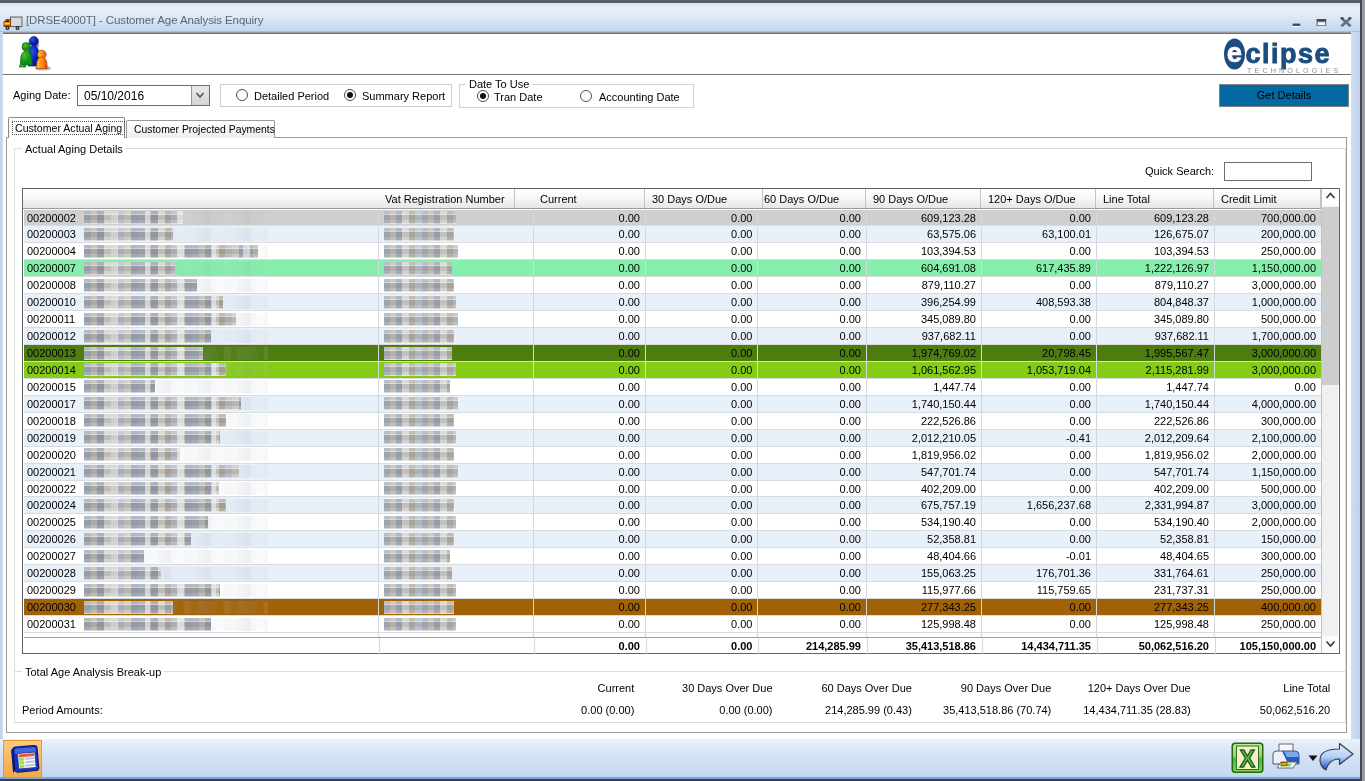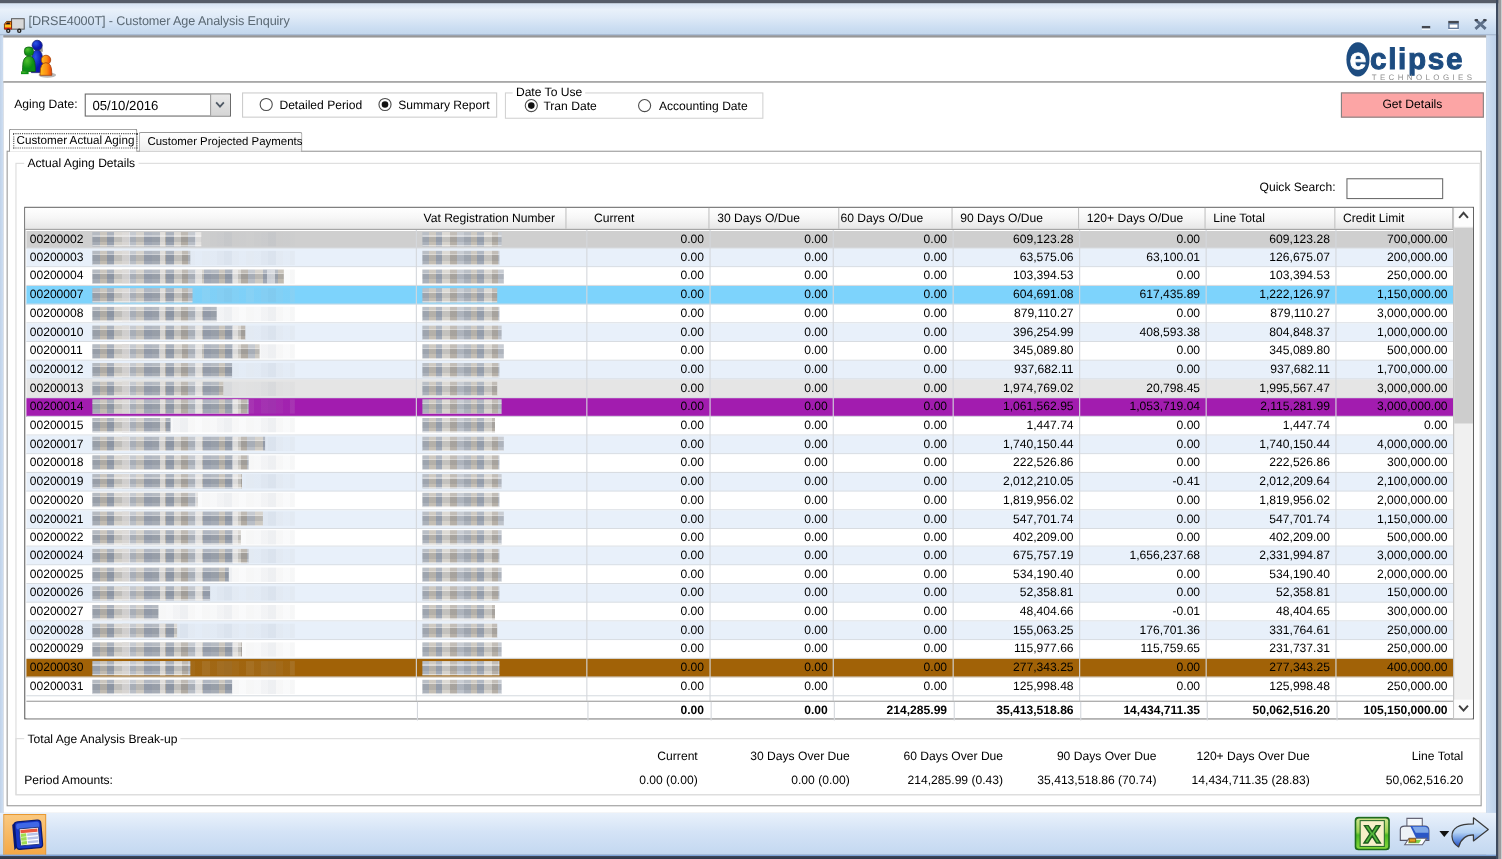--- a/index.html
+++ b/index.html
@@ -25,21 +25,21 @@
 
 .lbl{position:absolute;font-size:11px;color:#000;white-space:nowrap}
 #combo{position:absolute;left:77px;top:85px;width:133px;height:21px;background:#fff;border:1px solid #6b6b6b}
 #combo .txt{position:absolute;left:6px;top:3px;font-size:12px}
 #combo .btn{position:absolute;right:0;top:0;width:18px;height:19px;background:linear-gradient(180deg,#e9e9e9,#d5d5d5);border-left:1px solid #9a9a9a}
 #rpanel{position:absolute;left:220px;top:84px;width:232px;height:23px;border:1px solid #cdcdcd;background:#fff}
 .gbox{position:absolute;border:1px solid #d3d3d3}
 .glab{position:absolute;font-size:11px;background:#fff;padding:0 3px;color:#000;white-space:nowrap}
 .radio{position:absolute;width:12px;height:12px;border:1px solid #4c4c4c;border-radius:50%;background:#fff}
 .radio.on::after{content:"";position:absolute;left:2px;top:2px;width:6px;height:6px;border-radius:50%;background:#111}
-#getbtn{position:absolute;left:1219px;top:84px;width:130px;height:23px;background:#fca5a5;border:1px solid #838383;
+#getbtn{position:absolute;left:1219px;top:84px;width:130px;height:23px;background:#0369a1;border:1px solid #838383;
  font-size:11px;text-align:center;line-height:21px}
 
 #tab1{position:absolute;left:8px;top:117px;width:117px;height:21px;background:#fff;border:1px solid #898989;border-bottom:none;border-radius:2px 2px 0 0}
 #tab1 .t{position:absolute;left:3px;top:3px;font-size:10.6px;border:1px dotted #555;padding:0 2px;white-space:nowrap}
 #tab2{position:absolute;left:126px;top:120px;width:149px;height:18px;background:linear-gradient(180deg,#ffffff,#ededed);border:1px solid #9a9a9a;border-bottom:none;border-radius:2px 2px 0 0}
 #tab2 .t{position:absolute;left:7px;top:2.5px;font-size:10.4px;white-space:nowrap}
 #tabpage{position:absolute;left:6px;top:137px;width:1341px;height:596px;background:#fff;border:1px solid #9a9a9a}
 
 #grid{position:absolute;left:22px;top:188px;width:1318px;height:466px;border:1px solid #636363;background:#fff}
 #ghead{position:absolute;left:0;top:0;width:1316px;height:20px;background:linear-gradient(180deg,#ffffff 0%,#f7f7f7 45%,#e6e6e6 100%);border-bottom:1px solid #9c9c9c}
@@ -214,21 +214,21 @@
           <div class="mz" style="left:60px;width:174px"></div>
           <div class="mz mzv" style="width:74px"></div>
           <div class="n n0">0.00</div>
           <div class="n n1">0.00</div>
           <div class="n n2">0.00</div>
           <div class="n n3">103,394.53</div>
           <div class="n n4">0.00</div>
           <div class="n n5">103,394.53</div>
           <div class="n n6">250,000.00</div>
         </div>
-<div class="row" style="top:51.32px;background:#7dd3fc">
+<div class="row" style="top:51.32px;background:#86efac">
           <div class="cnum">00200007</div>
           <div class="mzt"></div>
           <div class="mz" style="left:60px;width:91px"></div>
           <div class="mz mzv" style="width:68px"></div>
           <div class="n n0">0.00</div>
           <div class="n n1">0.00</div>
           <div class="n n2">0.00</div>
           <div class="n n3">604,691.08</div>
           <div class="n n4">617,435.89</div>
           <div class="n n5">1,222,126.97</div>
@@ -279,34 +279,34 @@
           <div class="mz" style="left:60px;width:127px"></div>
           <div class="mz mzv" style="width:70px"></div>
           <div class="n n0">0.00</div>
           <div class="n n1">0.00</div>
           <div class="n n2">0.00</div>
           <div class="n n3">937,682.11</div>
           <div class="n n4">0.00</div>
           <div class="n n5">937,682.11</div>
           <div class="n n6">1,700,000.00</div>
         </div>
-<div class="row" style="top:136.02px;background:#e5e5e5">
+<div class="row" style="top:136.02px;background:#4d7c0f">
           <div class="cnum">00200013</div>
           <div class="mzt"></div>
           <div class="mz" style="left:60px;width:119px"></div>
           <div class="mz mzv" style="width:68px"></div>
           <div class="n n0">0.00</div>
           <div class="n n1">0.00</div>
           <div class="n n2">0.00</div>
           <div class="n n3">1,974,769.02</div>
           <div class="n n4">20,798.45</div>
           <div class="n n5">1,995,567.47</div>
           <div class="n n6">3,000,000.00</div>
         </div>
-<div class="row" style="top:152.96px;background:#a21caf">
+<div class="row" style="top:152.96px;background:#84cc16">
           <div class="cnum">00200014</div>
           <div class="mzt"></div>
           <div class="mz" style="left:60px;width:142px"></div>
           <div class="mz mzv" style="width:72px"></div>
           <div class="n n0">0.00</div>
           <div class="n n1">0.00</div>
           <div class="n n2">0.00</div>
           <div class="n n3">1,061,562.95</div>
           <div class="n n4">1,053,719.04</div>
           <div class="n n5">2,115,281.99</div>

